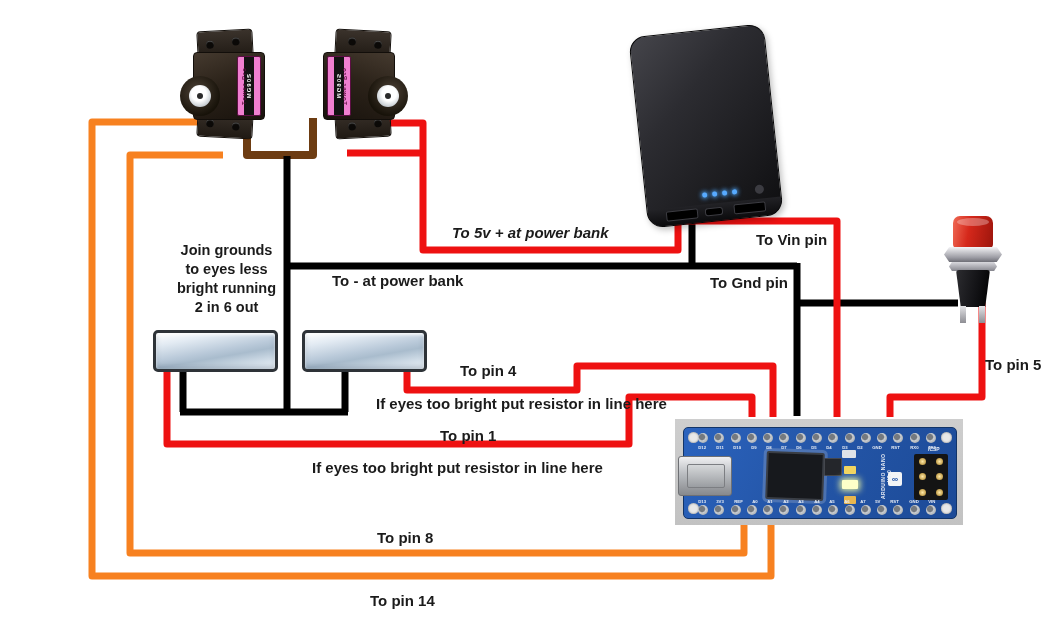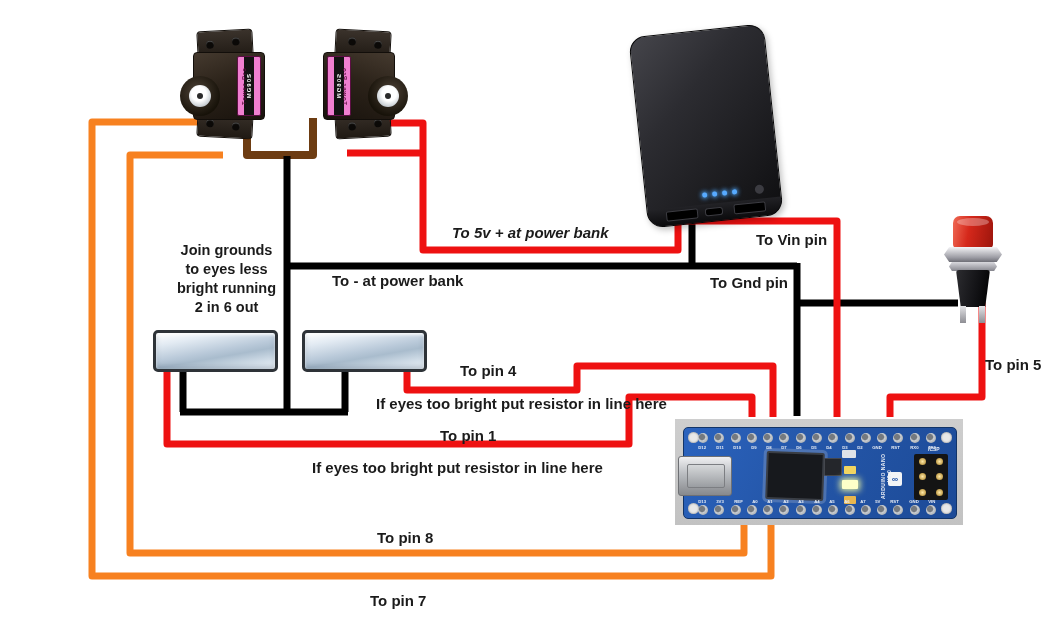--- a/index.html
+++ b/index.html
@@ -304,21 +304,21 @@
 
   <div class="lbl" style="left:452px;top:224px;font-style:italic;">To 5v + at power bank</div>
   <div class="lbl" style="left:756px;top:231px;">To Vin pin</div>
   <div class="lbl" style="left:332px;top:272px;">To - at power bank</div>
   <div class="lbl" style="left:710px;top:274px;">To Gnd pin</div>
   <div class="lbl" style="left:460px;top:362px;">To pin 4</div>
   <div class="lbl" style="left:376px;top:395px;">If eyes too bright put resistor in line here</div>
   <div class="lbl" style="left:440px;top:427px;">To pin 1</div>
   <div class="lbl" style="left:312px;top:459px;">If eyes too bright put resistor in line here</div>
   <div class="lbl" style="left:377px;top:529px;">To pin 8</div>
-  <div class="lbl" style="left:370px;top:592px;">To pin 7</div>
+  <div class="lbl" style="left:370px;top:592px;">To pin 14</div>
   <div class="lbl" style="left:985px;top:356px;">To pin 5</div>
 
   <div class="note" style="left:177px;top:241px;">
     <span>Join grounds</span>
     <span>to eyes less</span>
     <span>bright running</span>
     <span>2 in 6 out</span>
   </div>
 
 </div>

